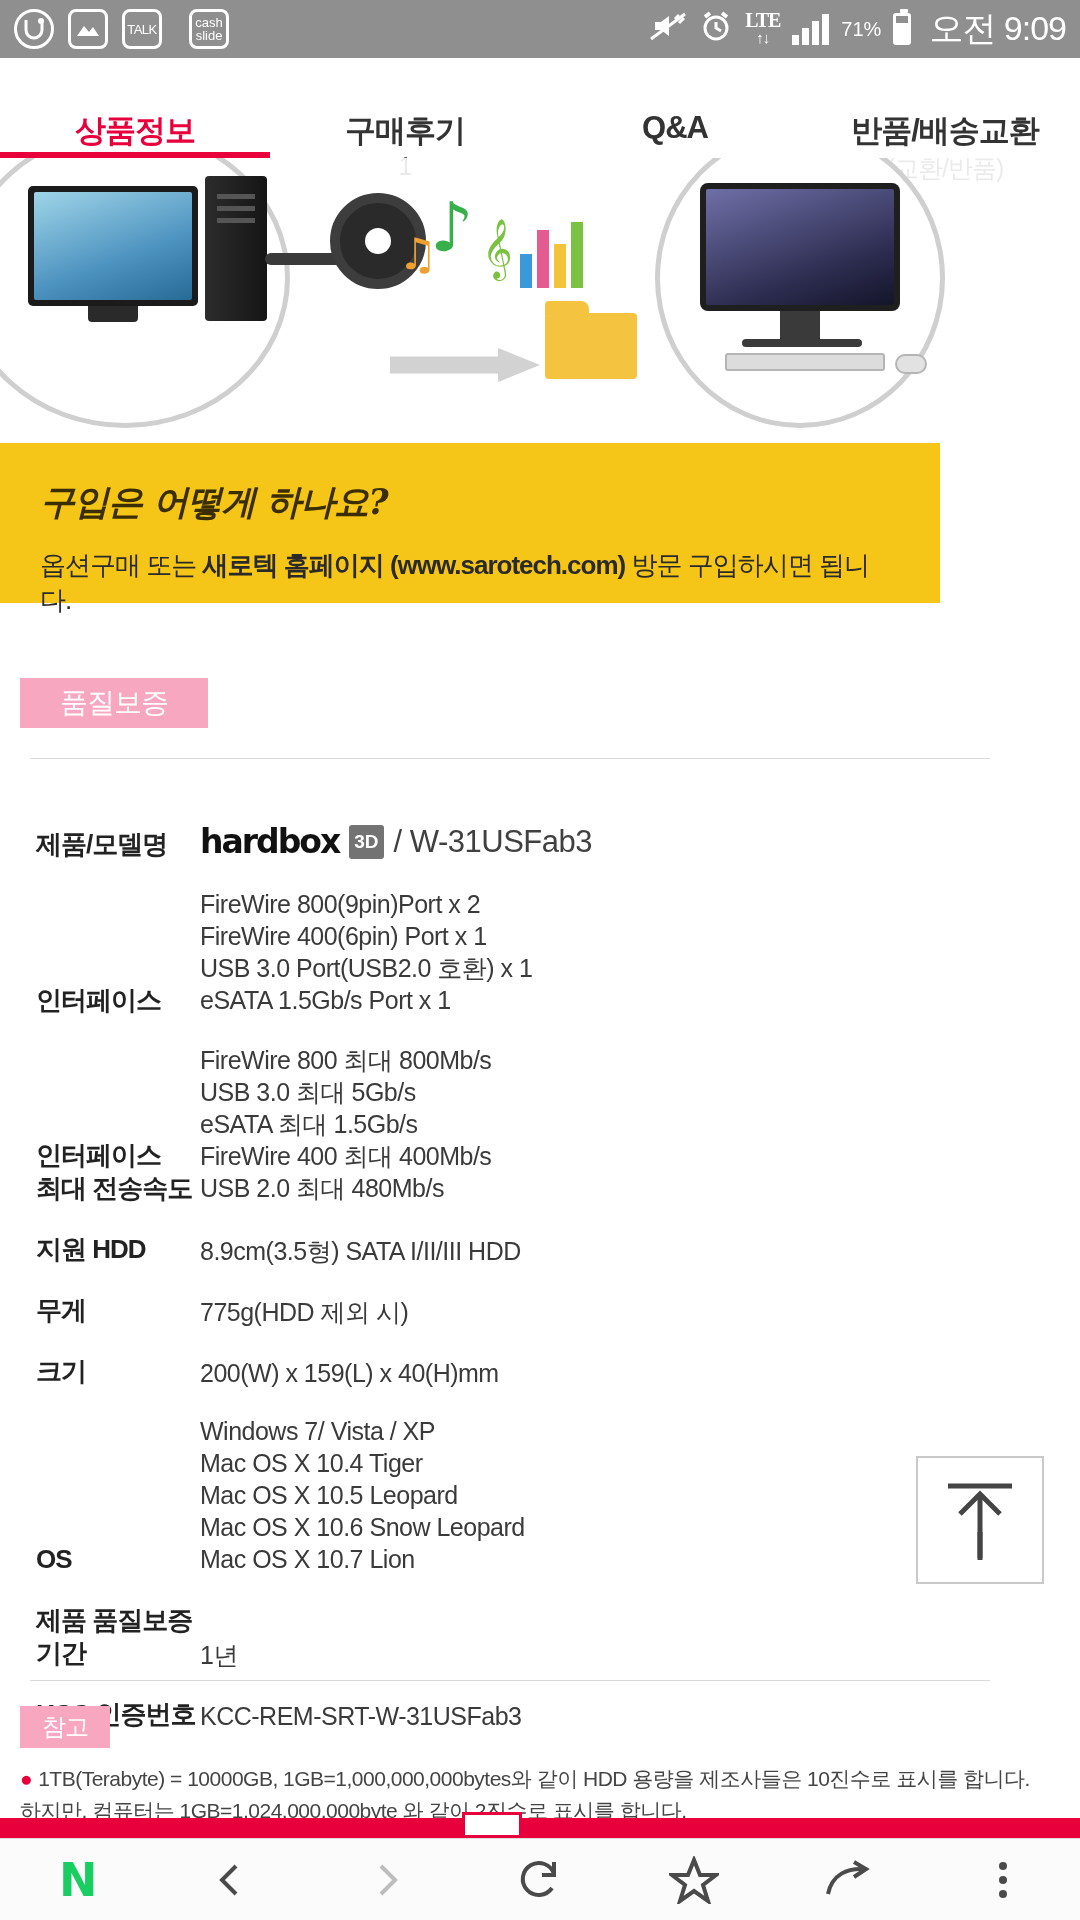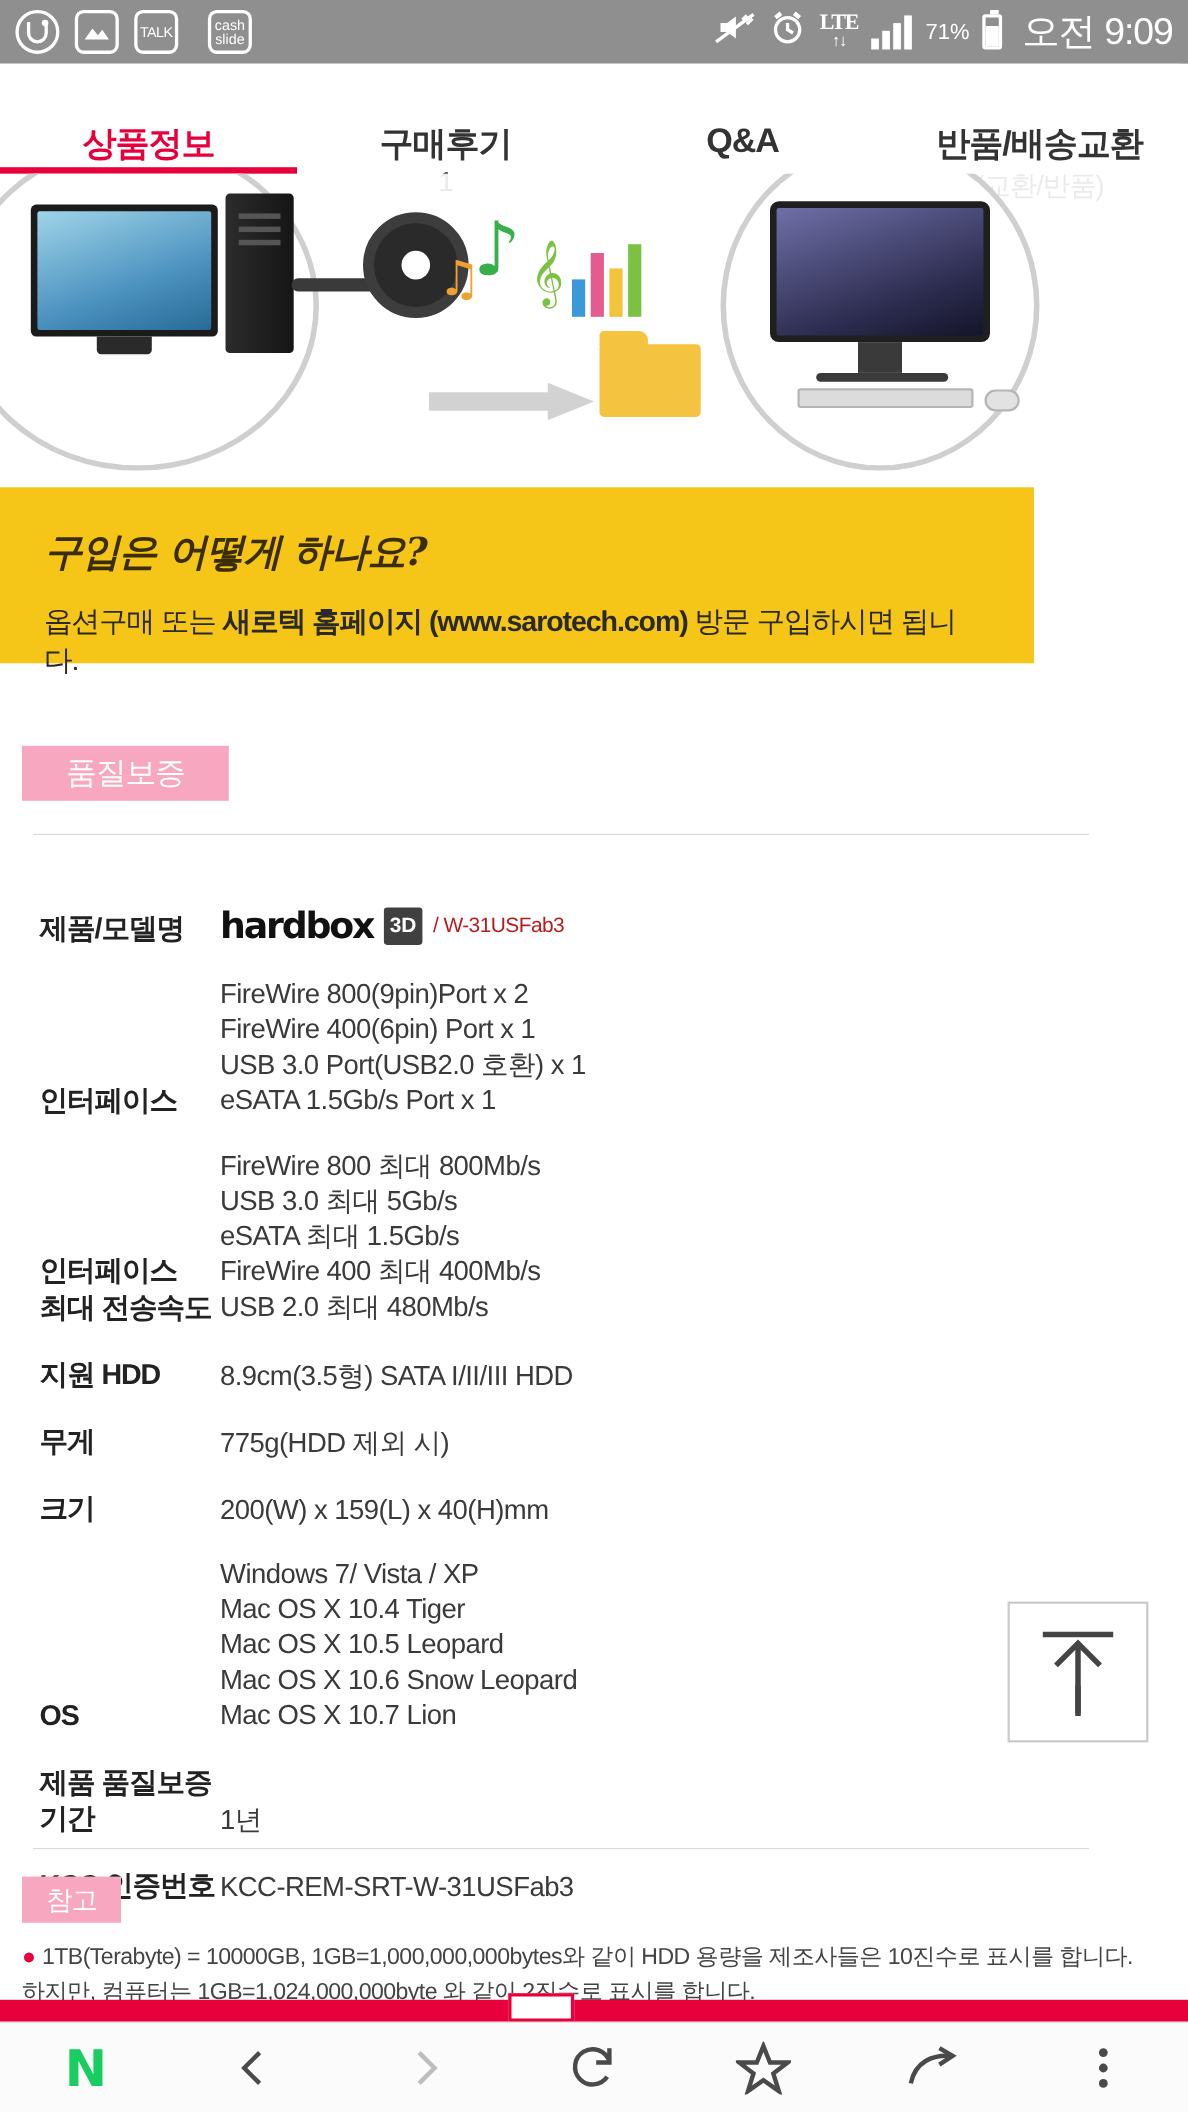--- a/index.html
+++ b/index.html
@@ -206,24 +206,24 @@
     font-size: 25px; color: #3a3a3a; letter-spacing: -0.5px;
     line-height: 30px;
   }
   .spec-row .v div { margin-bottom: 2px; }
   .brandline { display: flex; align-items: center; gap: 10px; margin-top: 32px; }
   .brandword {
     font-family: "DejaVu Sans", sans-serif;
     font-size: 33px; font-weight: bold; letter-spacing: -2px; color: #111;
   }
   .badge3d {
-    background: #404040; color: #fff; font-size: 19px; font-weight: bold;
+    background: #737373; color: #fff; font-size: 19px; font-weight: bold;
     padding: 2px 5px; border-radius: 3px; letter-spacing: 0px;
   }
-  .modelname { font-size: 19px; color: #b91c1c; }
+  .modelname { font-size: 31px; color: #404040; }
 
   
   .note-tag {
     position: absolute; left: 20px; top: 1648px;
     width: 90px; height: 42px; background: #f8a7c0;
     color: #fff; font-size: 24px; letter-spacing: -1px;
     display: flex; align-items: center; justify-content: center;
   }
   .note-lines {
     position: absolute; left: 20px; top: 1705px; width: 1010px;

